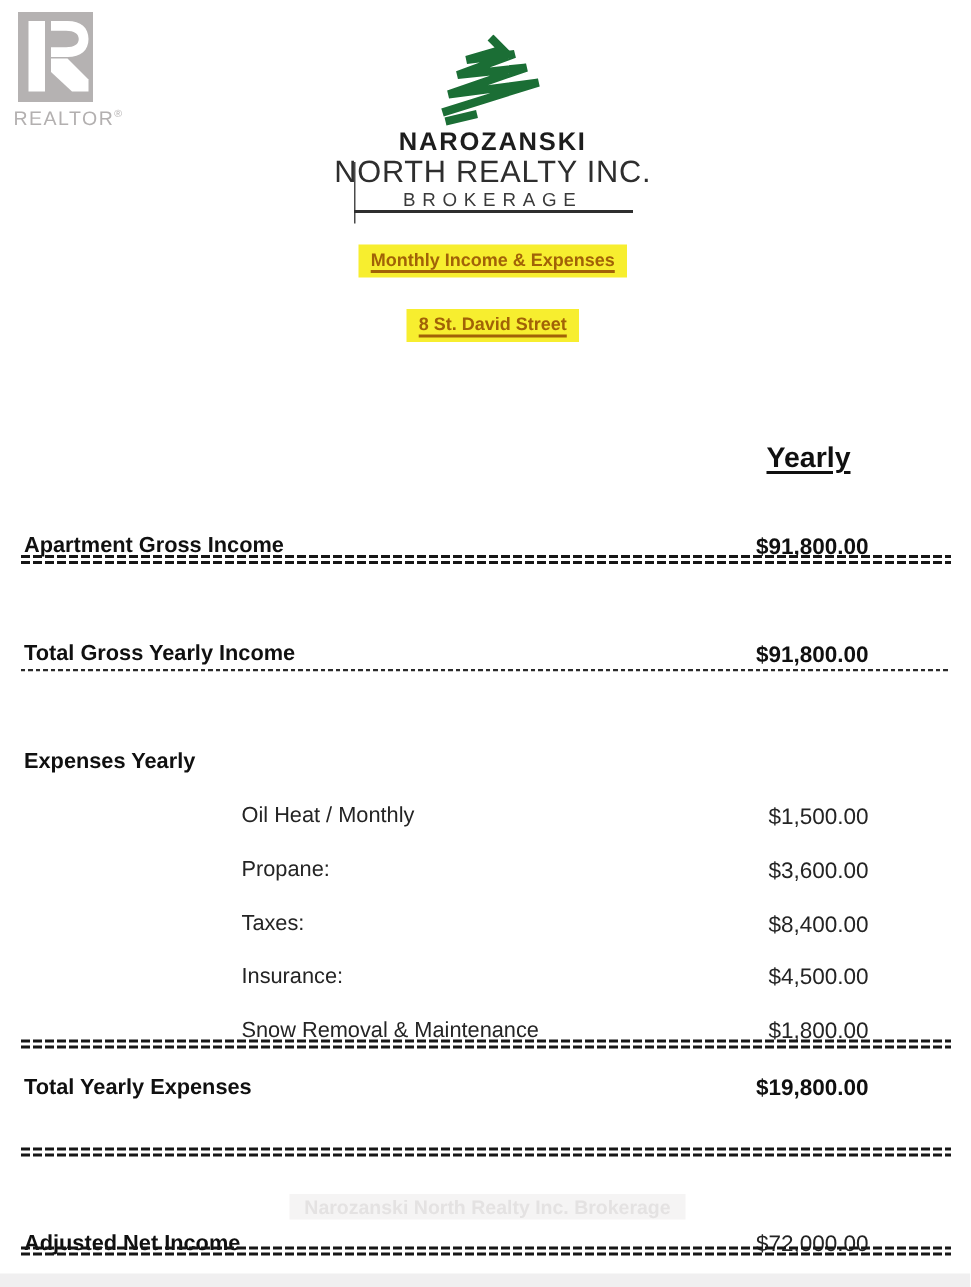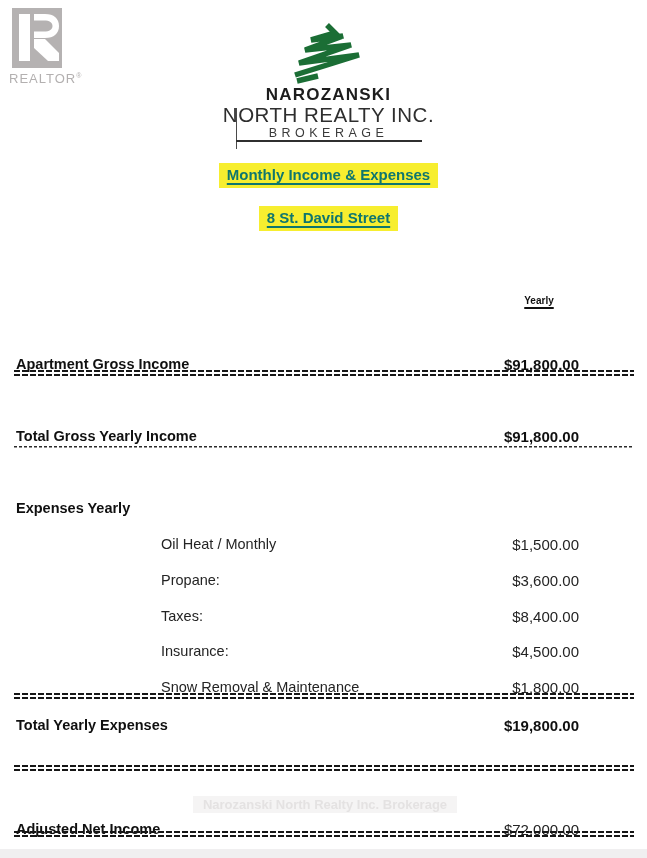--- a/index.html
+++ b/index.html
@@ -25,31 +25,31 @@
     font-weight:400;font-size:20.5px;letter-spacing:0.5px;color:#2e2e2e;}
   .company3{position:absolute;left:0;width:100%;top:126px;
     font-weight:400;font-size:12.5px;letter-spacing:4.5px;color:#3a3a3a;}
   .logo-vline{position:absolute;left:236px;top:108px;width:1px;height:41px;background:#4a4a4a;}
   .logo-hline{position:absolute;left:236px;top:140px;width:186px;height:2px;background:#2f2f2f;}
   
   .doc-title{
     position:absolute;left:0;width:100%;text-align:center;transform:translateX(5px);
   }
   .doc-title span{
-    display:inline-block;background:#f7ee2f;color:#0f766e;
-    font-weight:bold;font-size:15px;
+    display:inline-block;background:#f7ee2f;color:#a16207;
+    font-weight:bold;font-size:12px;
     padding:3px 8px 5px 8px;
     text-decoration:underline;text-decoration-thickness:2px;text-underline-offset:3px;
   }
   .title-main{top:163px;}
   .title-addr{top:206px;}
   
   .col-head{
     position:absolute;top:295px;right:63px;width:90px;text-align:center;
-    font-weight:bold;font-size:10px;color:#101010;
+    font-weight:bold;font-size:19px;color:#101010;
     text-decoration:underline;text-decoration-thickness:1.5px;text-underline-offset:3px;
   }
   .srow{position:absolute;left:16px;right:13px;height:19px;font-size:14.5px;color:#242424;margin-top:25px;}
   .srow .lab{white-space:nowrap;}
   .srow.indent .lab{padding-left:145px;}
   .srow .val{position:absolute;right:55px;top:0;font-size:15px;white-space:nowrap;}
   .b{font-weight:bold;color:#101010;}
   .eqline{
     position:absolute;left:14px;width:620px;height:7px;
     background-image:

